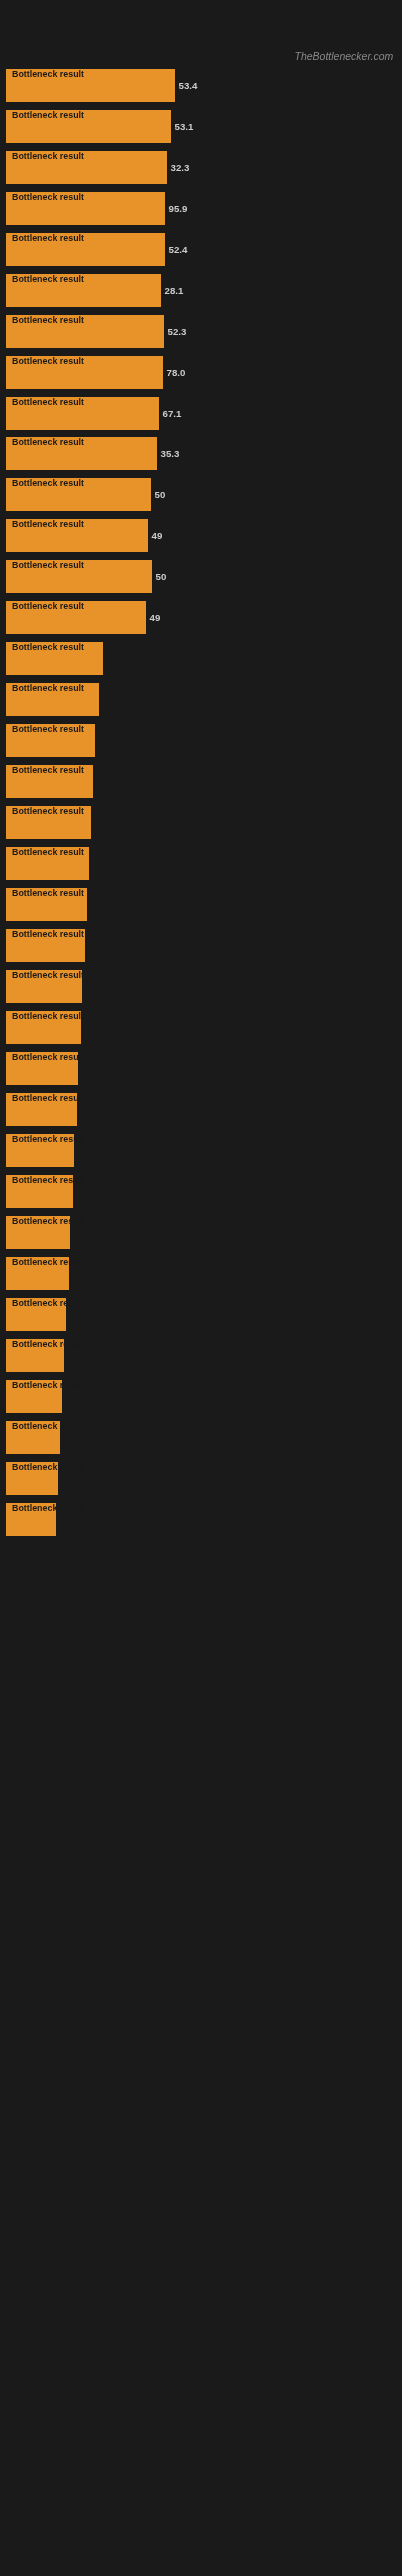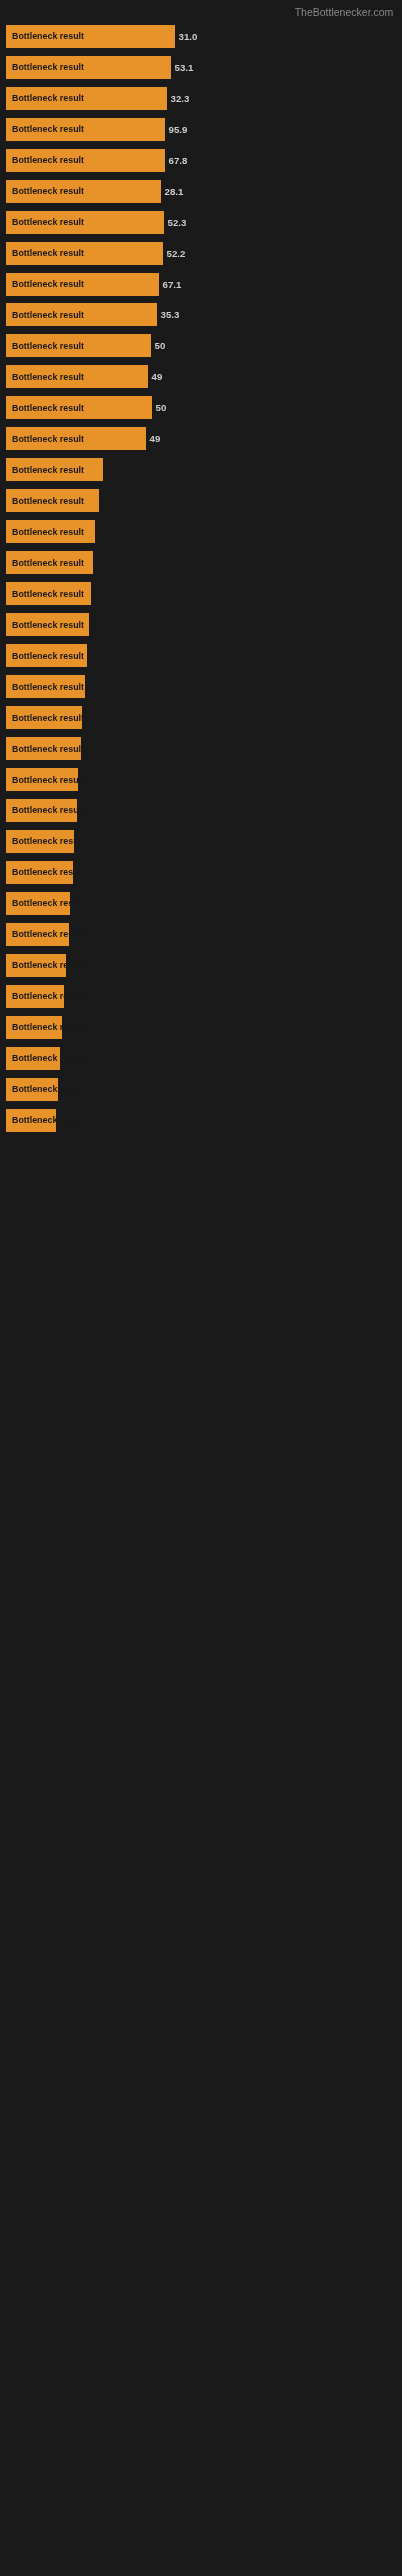--- a/index.html
+++ b/index.html
@@ -11,34 +11,35 @@
       background-color: #1a1a1a;
       font-family: Arial, sans-serif;
       width: 403px;
       min-height: 2576px;
     }
     .header {
       text-align: right;
       padding: 6.4px 9.7px 3.2px;
       color: #888;
       font-size: 10.5px;
+      font-style: italic;
+      margin-top: 44px;
     }
     .bar-container {
       padding: 3.2px 6.4px;
       margin-bottom: 1.6px;
     }
     .bar-wrapper {
       display: flex;
       align-items: center;
     }
     .bar {
       background-color: #e8922a;
-      height: 23px;
+      height: 33px;
       display: flex;
-      align-items: center;
       padding: 0 3.2px;
       min-width: 8px;
     }
     .bar-label {
       color: #1a1a1a;
       font-size: 8.9px;
       font-weight: bold;
       white-space: nowrap;
       padding: 0 2.4px;
     }
@@ -55,21 +56,21 @@
 <div class="header">
   <span>TheBottlenecker.com</span>
 </div>
 
 <div id="bars-container">
 <div class="bar-container">
       <div class="bar-wrapper">
         <div class="bar" style="width: 169px;">
           <span class="bar-label">Bottleneck result</span>
         </div>
-        <span class="bar-value-outside">31.0</span>
+        <span class="bar-value-outside">53.4</span>
       </div>
     </div>
     <div class="bar-container">
       <div class="bar-wrapper">
         <div class="bar" style="width: 165px;">
           <span class="bar-label">Bottleneck result</span>
         </div>
         <span class="bar-value-outside">53.1</span>
       </div>
     </div>
@@ -87,21 +88,21 @@
           <span class="bar-label">Bottleneck result</span>
         </div>
         <span class="bar-value-outside">95.9</span>
       </div>
     </div>
     <div class="bar-container">
       <div class="bar-wrapper">
         <div class="bar" style="width: 159px;">
           <span class="bar-label">Bottleneck result</span>
         </div>
-        <span class="bar-value-outside">67.8</span>
+        <span class="bar-value-outside">52.4</span>
       </div>
     </div>
     <div class="bar-container">
       <div class="bar-wrapper">
         <div class="bar" style="width: 155px;">
           <span class="bar-label">Bottleneck result</span>
         </div>
         <span class="bar-value-outside">28.1</span>
       </div>
     </div>
@@ -111,21 +112,21 @@
           <span class="bar-label">Bottleneck result</span>
         </div>
         <span class="bar-value-outside">52.3</span>
       </div>
     </div>
     <div class="bar-container">
       <div class="bar-wrapper">
         <div class="bar" style="width: 157px;">
           <span class="bar-label">Bottleneck result</span>
         </div>
-        <span class="bar-value-outside">52.2</span>
+        <span class="bar-value-outside">78.0</span>
       </div>
     </div>
     <div class="bar-container">
       <div class="bar-wrapper">
         <div class="bar" style="width: 153px;">
           <span class="bar-label">Bottleneck result</span>
         </div>
         <span class="bar-value-outside">67.1</span>
       </div>
     </div>

